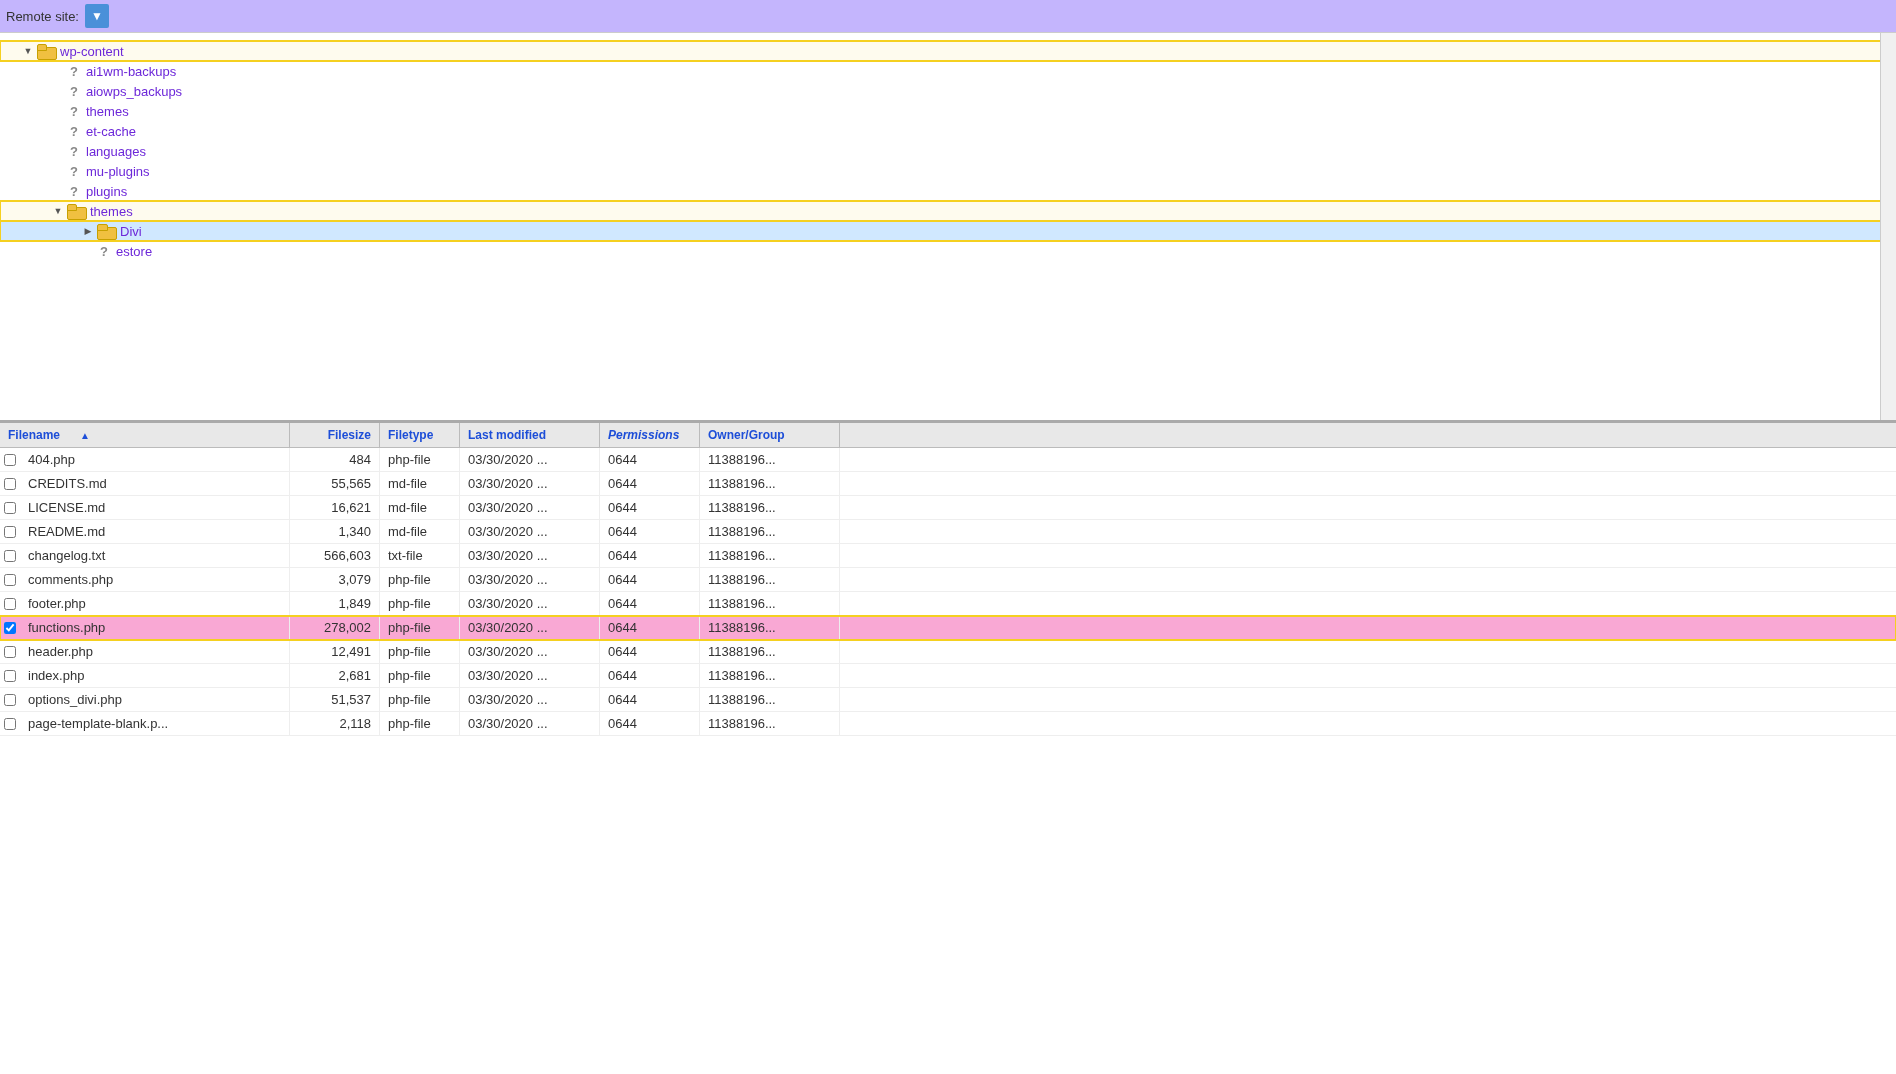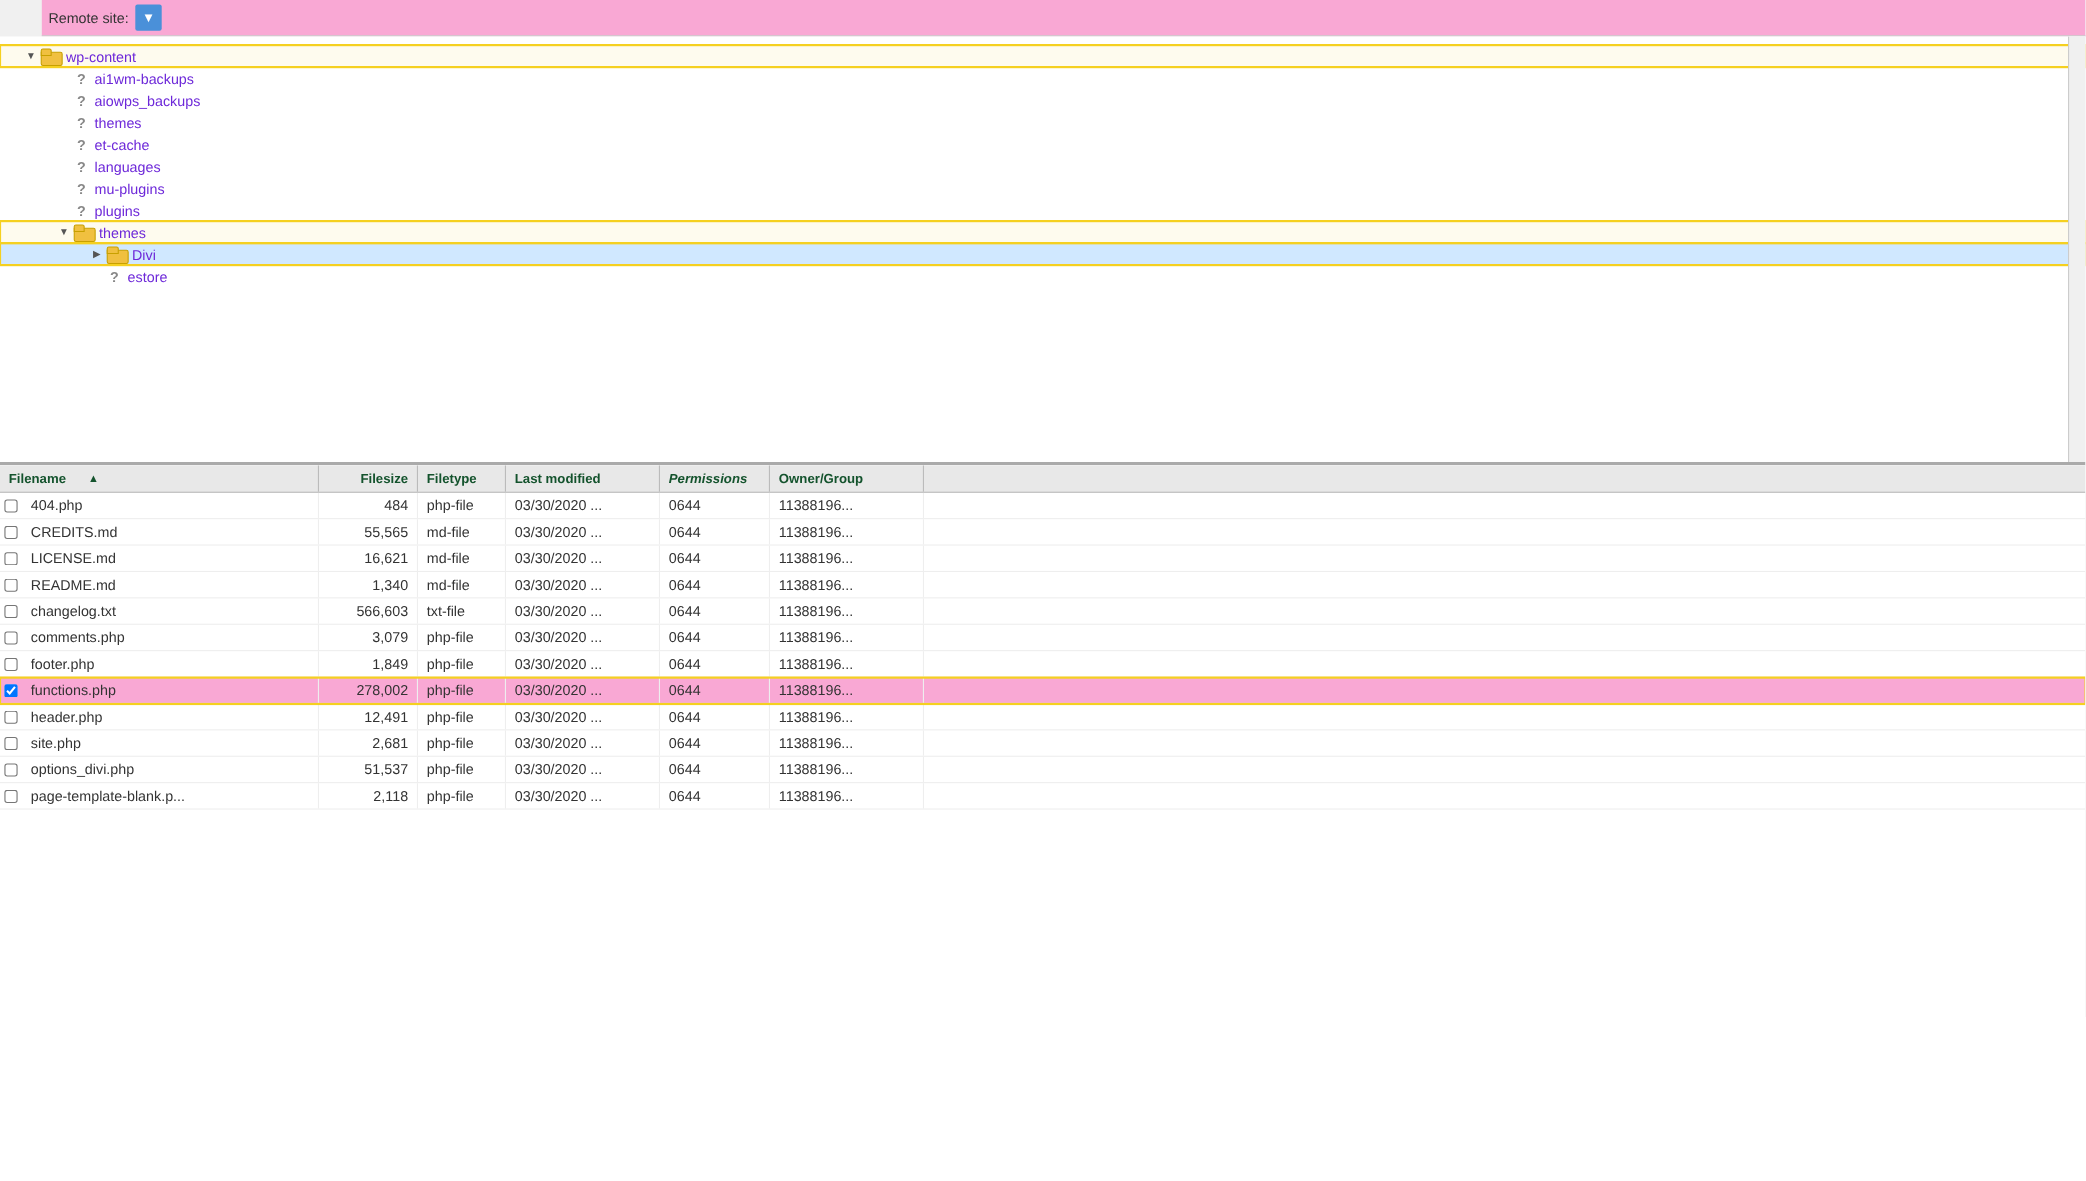--- a/index.html
+++ b/index.html
@@ -11,26 +11,25 @@
       height: 1074px;
       overflow: hidden;
       display: flex;
       flex-direction: column;
     }
 
     
     .remote-site-bar {
       display: flex;
       align-items: center;
-      background: #f9a8d4;
+      background: #c4b5fd;
       border-bottom: 1px solid #ccc;
       padding: 4px 6px;
       gap: 6px;
       flex-shrink: 0;
-      margin-left: 38px;
     }
     .remote-site-label {
       font-size: 13px;
       color: #333;
       white-space: nowrap;
     }
     .remote-site-input {
       flex: 1;
       border: 1px solid #aaa;
       border-radius: 2px;
@@ -218,21 +217,21 @@
       display: flex;
       background: #e8e8e8;
       border-bottom: 1px solid #bbb;
       flex-shrink: 0;
     }
 
     .col-header {
       padding: 5px 8px;
       font-size: 12px;
       font-weight: 600;
-      color: #14532d;
+      color: #1d4ed8;
       border-right: 1px solid #bbb;
       cursor: pointer;
       user-select: none;
       display: flex;
       align-items: center;
       gap: 20px;
     }
     .col-header:last-child { border-right: none; flex: 1; }
 
     .col-filename { width: 290px; flex-shrink: 0; }
@@ -518,21 +517,21 @@
       <div class="file-cell cell-filetype">php-file</div>
       <div class="file-cell cell-lastmod">03/30/2020 ...</div>
       <div class="file-cell cell-perms">0644</div>
       <div class="file-cell cell-owner">11388196...</div>
       <div class="file-cell cell-extra"></div>
     </div>
         <div class="file-row">
       <div class="file-checkbox">
         <input type="checkbox" style="">
       </div>
-      <div class="file-cell cell-filename">site.php</div>
+      <div class="file-cell cell-filename">index.php</div>
       <div class="file-cell cell-filesize">2,681</div>
       <div class="file-cell cell-filetype">php-file</div>
       <div class="file-cell cell-lastmod">03/30/2020 ...</div>
       <div class="file-cell cell-perms">0644</div>
       <div class="file-cell cell-owner">11388196...</div>
       <div class="file-cell cell-extra"></div>
     </div>
         <div class="file-row">
       <div class="file-checkbox">
         <input type="checkbox" style="">

